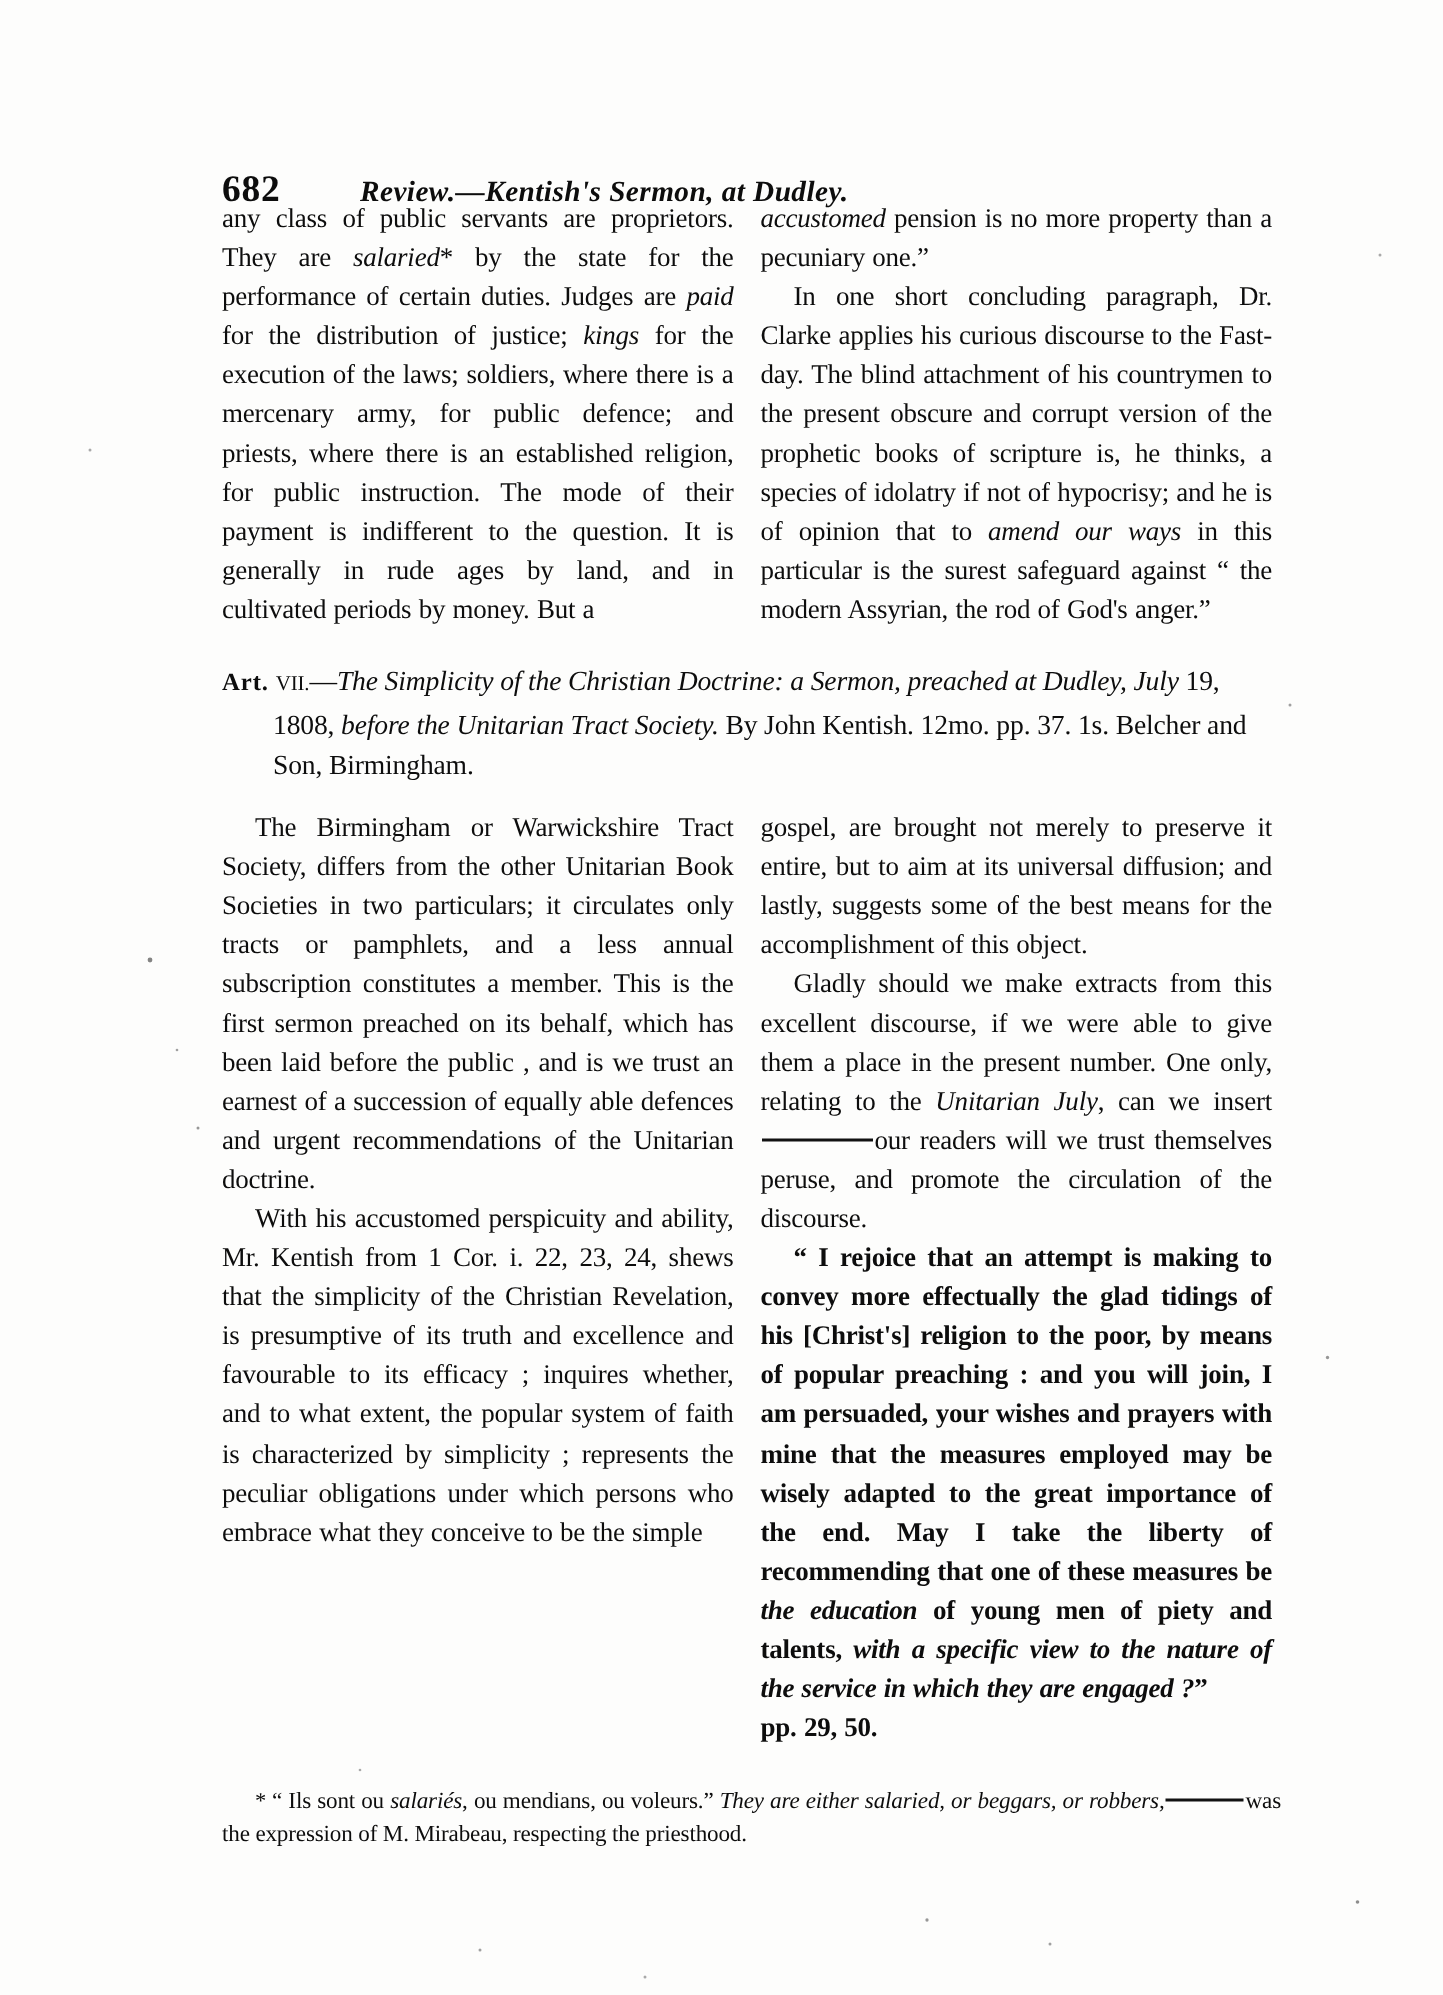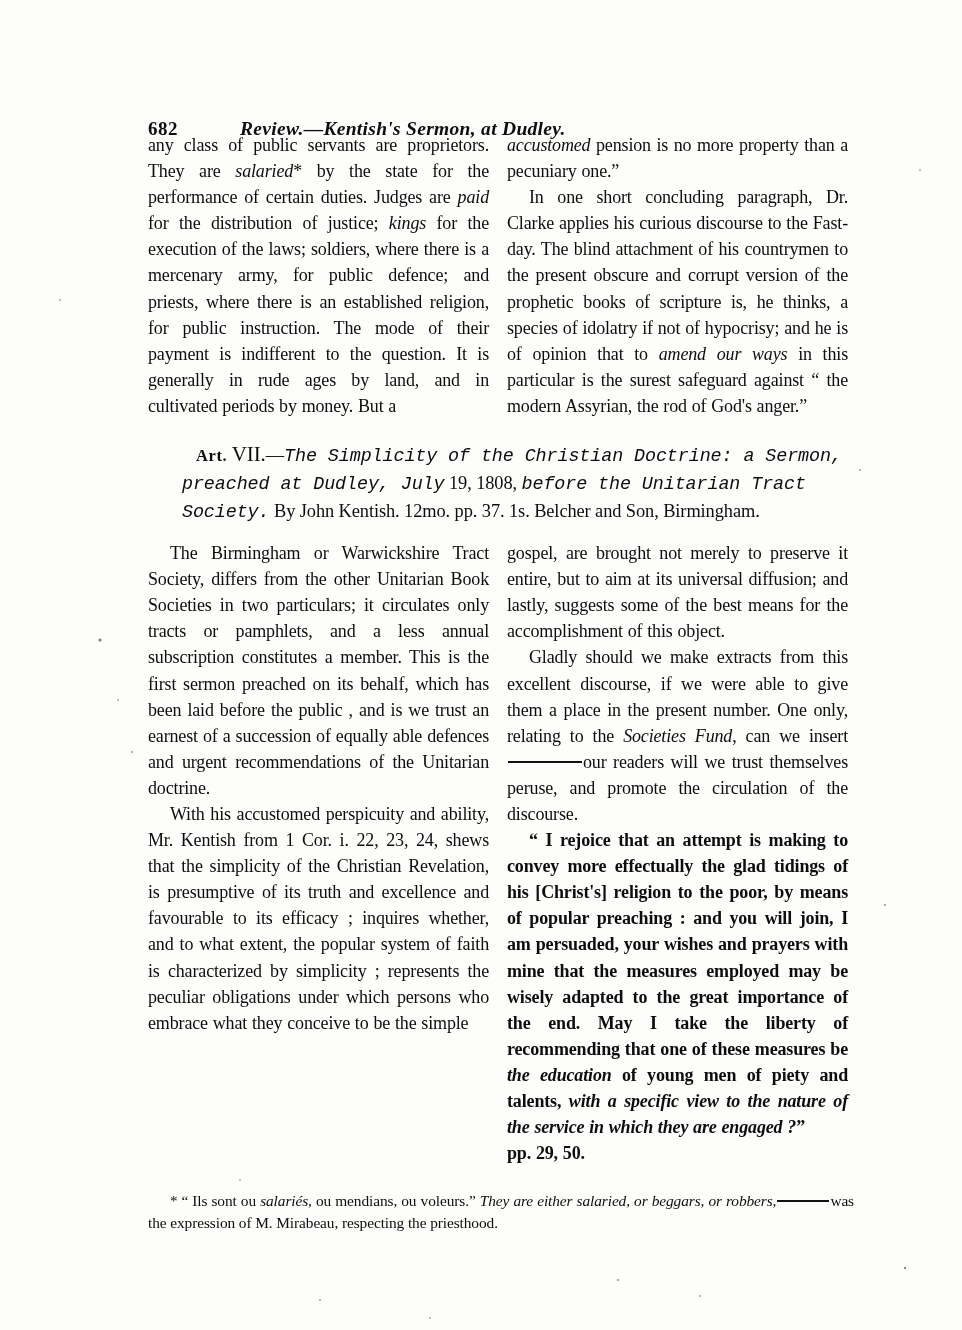--- a/index.html
+++ b/index.html
@@ -38,21 +38,21 @@
 
   
   .running-head {
     display: flex;
     align-items: baseline;
     height: 34px;
     margin-bottom: 12px;
   }
   .folio {
     font-weight: bold;
-    font-size: 19px;
+    font-size: 25px;
     letter-spacing: .5px;
     width: 92px;
   }
   .head-title {
     font-style: italic;
     font-weight: bold;
     font-size: 19.5px;
     letter-spacing: .3px;
     margin-top: 32px;
   }
@@ -88,27 +88,26 @@
     font-size: 18.4px;
     line-height: 27px;
     padding-left: 34px;
     text-indent: -34px;
     letter-spacing: -.1px;
   }
   .art-head .smallcaps {
     font-weight: bold;
     font-size: 16.5px;
     letter-spacing: .6px;
-    margin-left: 48px;
   }
   .art-head .roman-num {
     font-weight: normal;
-    font-size: 21px;
-  }
-  .art-head i { font-style: italic; font-family: Liberation Mono, monospace; }
+    font-size: 14px;
+  }
+  .art-head i { font-style: italic; }
 
   
   .extract {
     font-size: 15.3px;
     line-height: 19.6px;
     text-align: justify;
     text-align-last: left;
     margin: 2px 0 0 0;
     letter-spacing: -.1px;
     font-weight: bold;
@@ -198,21 +197,21 @@
       <span>Belcher and Son, Birmingham.</span>
     </div>
 
     <div class="cols">
       <div class="col">
         <p class="indent">The Birmingham or Warwickshire Tract Society, differs from the other Unitarian Book Societies in two particulars; it circulates only tracts or pamphlets, and a less annual subscription constitutes a member.  This is the first sermon preached on its behalf, which has been laid before the public , and is we trust an earnest of a succession of equally able defences and urgent recommendations of the Unitarian doctrine.</p>
         <p class="indent">With his accustomed perspicuity and ability, Mr. Kentish from 1 Cor. i. 22, 23, 24, shews that the simplicity of the Christian Revelation, is presumptive of its truth and excellence and favourable to its efficacy ; inquires whether, and to what extent, the popular system of faith is characterized by simplicity ; represents the peculiar obligations under which persons who embrace what they conceive to be the simple</p>
       </div>
       <div class="col">
         <p>gospel, are brought not merely to preserve it entire, but to aim at its universal diffusion;  and lastly, suggests some of the best means for the accomplishment of this object.</p>
-        <p class="indent"><span>Gladly should we make extracts from this excellent discourse, if we were able to give them a place in the present number.  One only, relating to the <i>Societies Fund</i>, can we insert</span><span class="rule-dash"></span><span>our readers will we trust themselves peruse, and promote the circulation of the discourse.</span></p>
+        <p class="indent"><span>Gladly should we make extracts from this excellent discourse, if we were able to give them a place in the present number.  One only, relating to the <i>Unitarian July</i>, can we insert</span><span class="rule-dash"></span><span>our readers will we trust themselves peruse, and promote the circulation of the discourse.</span></p>
         <p class="extract indent">“ I rejoice that an attempt is making to convey more effectually the glad tidings of his [Christ's] religion to the poor, by means of popular preaching :  and you will join, I am persuaded, your wishes and prayers with mine that the measures employed may be wisely adapted to the great importance of the end.  May I take the liberty of recommending that one of these measures be <i>the education</i> of young men of piety and talents, <i>with a specific view to the nature of the service in which they are engaged ?</i>”</p>
         <p class="extract">pp. 29, 50.</p>
       </div>
     </div>
 
   </div>
 
   <div class="footnote">
     <span class="fn-mark">*</span><span>“ Ils sont ou <i>salariés</i>, ou mendians, ou voleurs.”</span>
     <i>They are either salaried, or beggars, or robbers,</i><span class="rule-dash-sm"></span><span>was the expression of M. Mirabeau, respecting the priesthood.</span>

